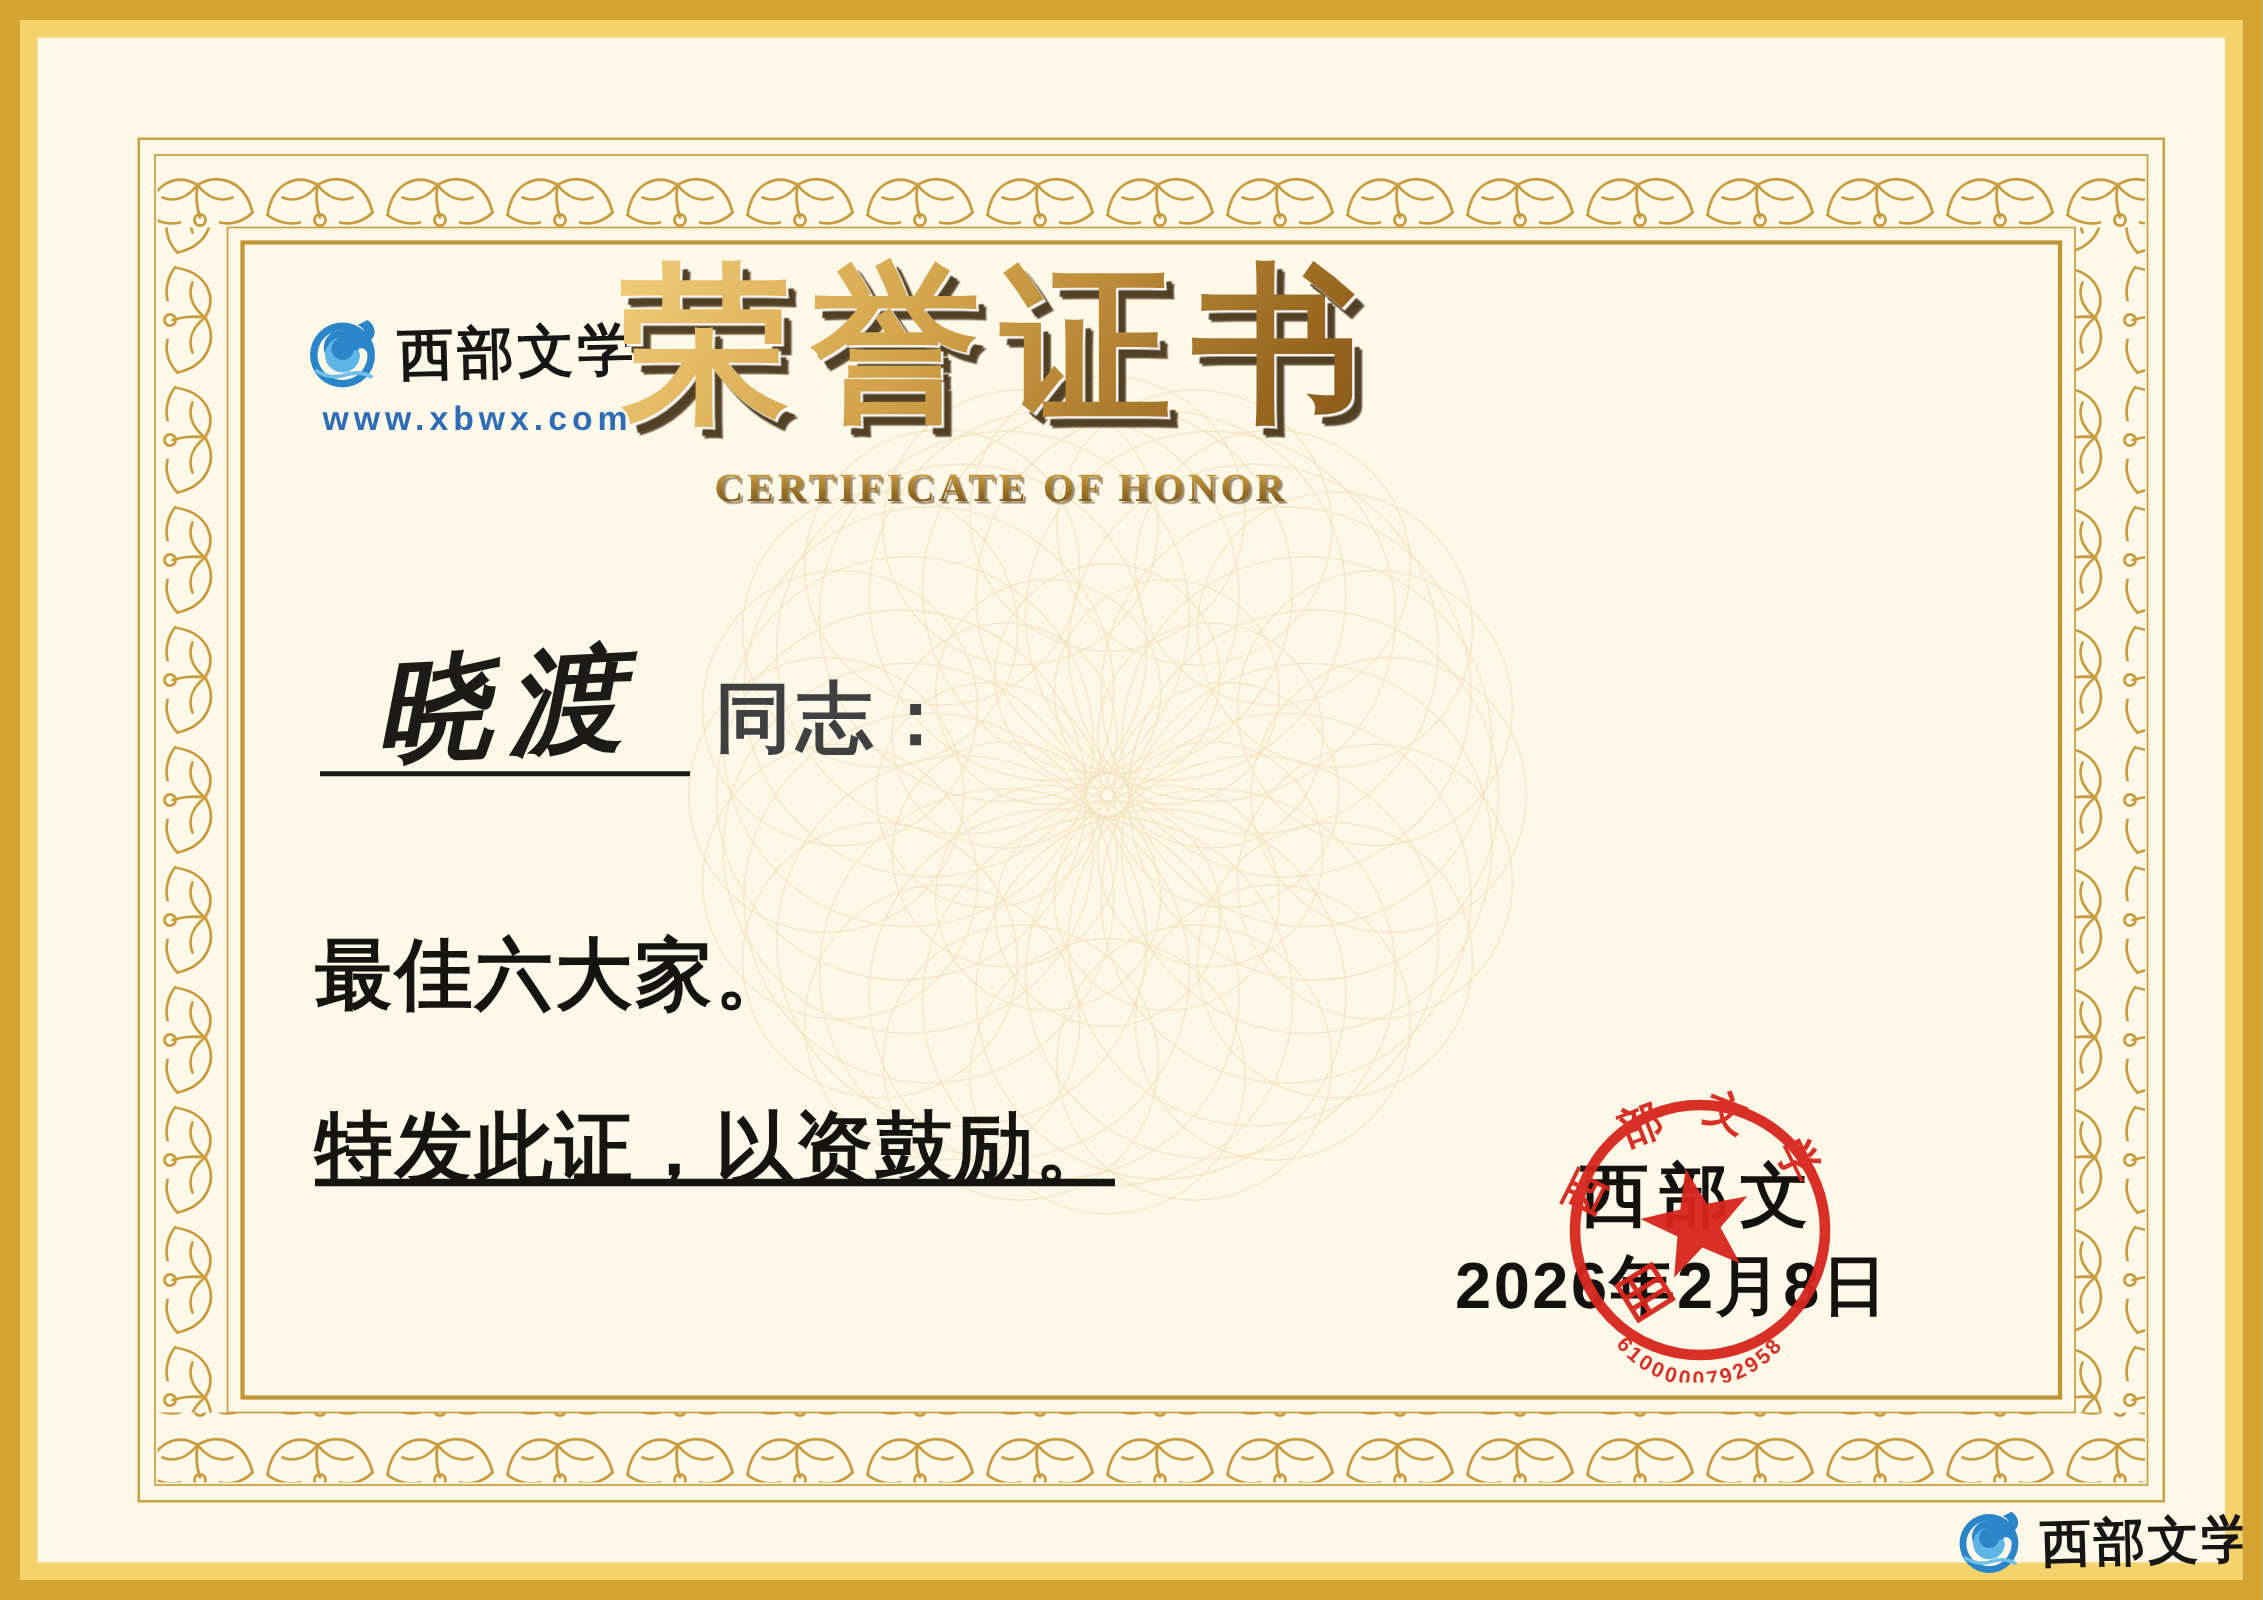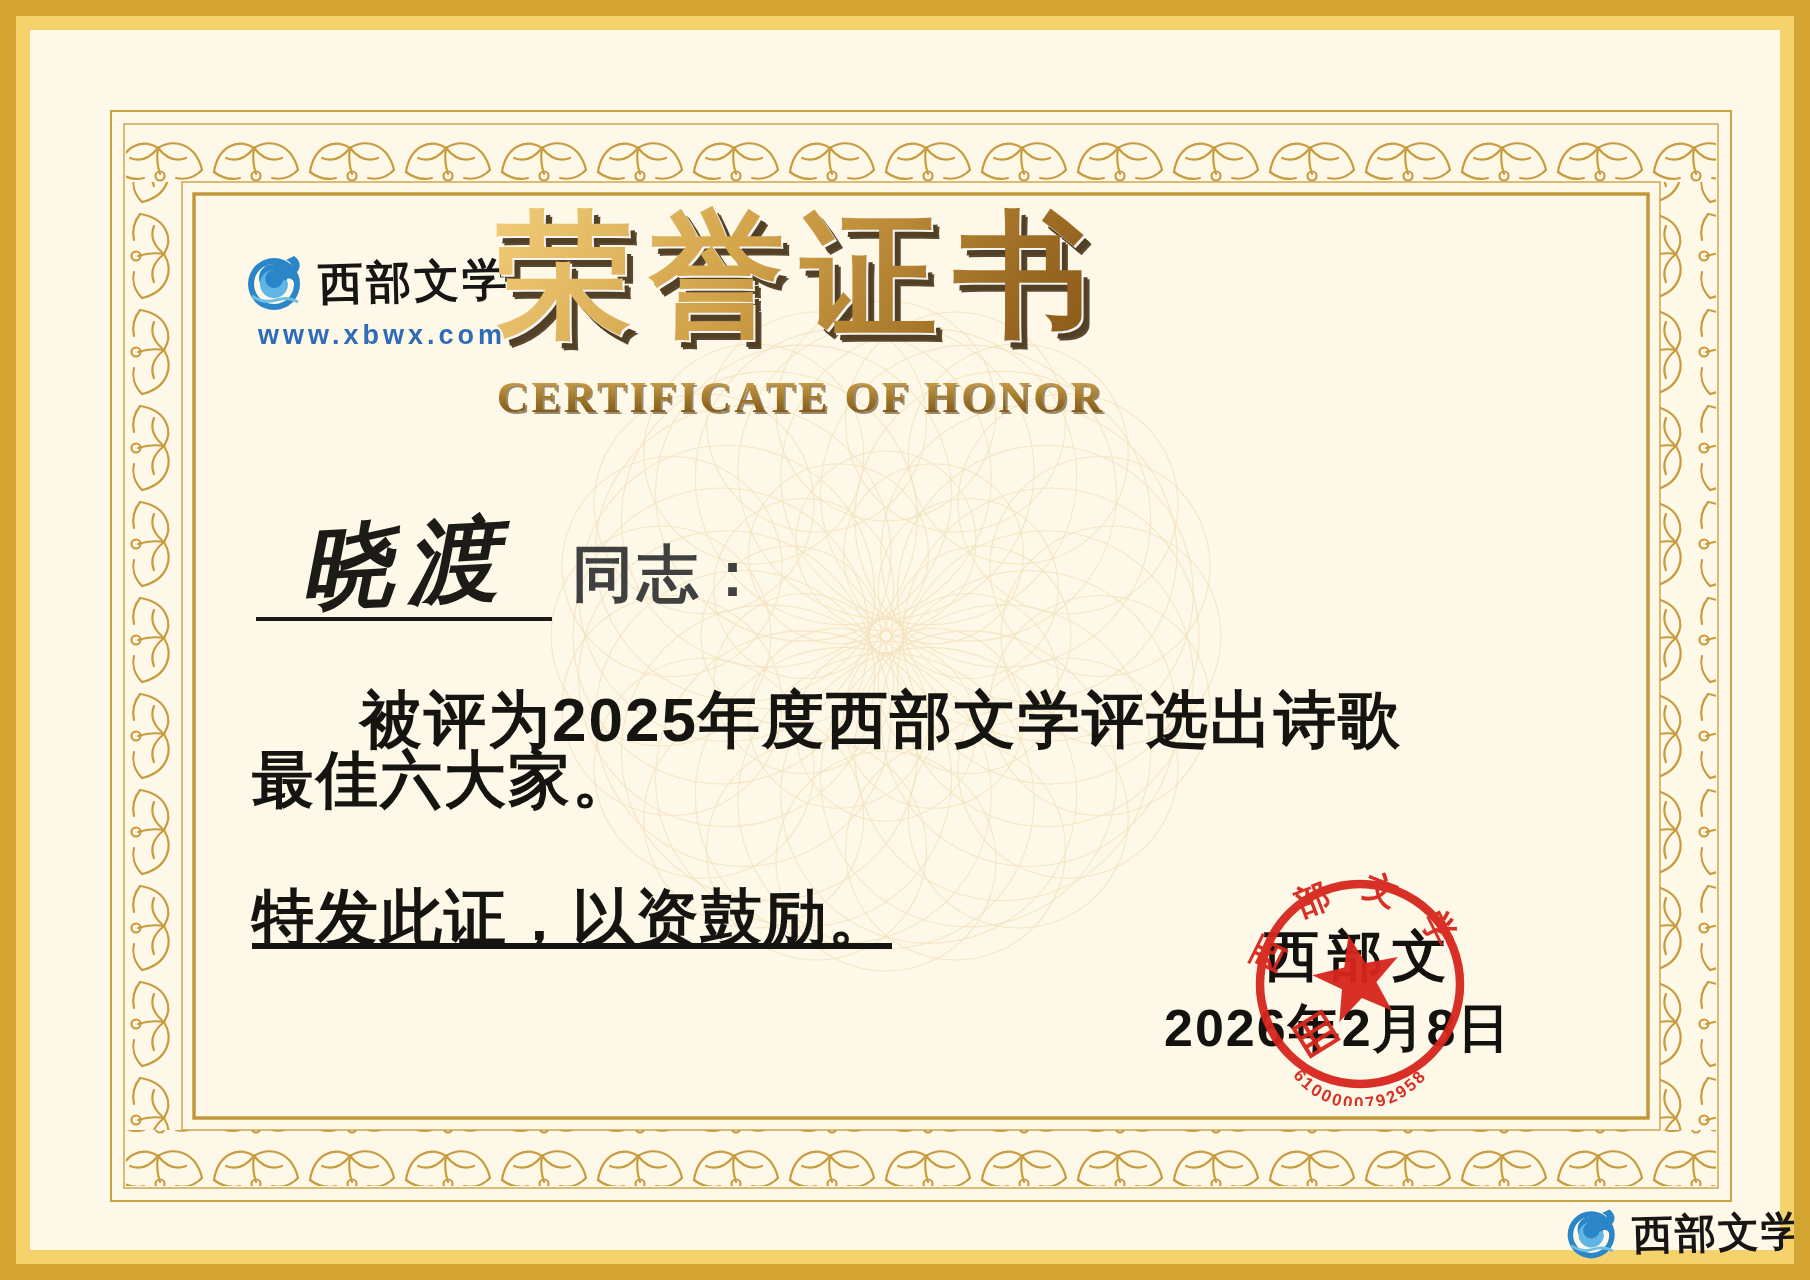--- a/index.html
+++ b/index.html
@@ -24,21 +24,21 @@
   .title{
     left:390px;top:188px;width:790px;text-align:center;
     font-size:136px;font-weight:700;letter-spacing:.12em;line-height:1.05;
     background:linear-gradient(125deg,#f4cf7c 8%,#d2a349 42%,#96651f 78%,#7c4e14 100%);
     -webkit-background-clip:text;background-clip:text;color:transparent;
     filter:drop-shadow(2px 2px 0 rgba(255,255,255,.95)) drop-shadow(6px 7px 0 rgba(58,38,10,.88));
   }
   .subtitle{
     left:400px;top:356px;width:770px;text-align:center;
     font-family:"Liberation Serif", serif;
-    font-size:44px;font-weight:700;letter-spacing:3px;
+    font-size:32px;font-weight:700;letter-spacing:3px;
     background:linear-gradient(180deg,#cfa045 15%,#9a created6f24 60%,#6e4714 100%);
     background:linear-gradient(180deg,#cfa045 15%,#966f24 60%,#6e4714 100%);
     -webkit-background-clip:text;background-clip:text;color:transparent;
     filter:drop-shadow(2px 2px 0 rgba(72,48,14,.55));
   }
   
   .name{
     left:284px;top:486px;font-size:92px;font-weight:700;color:#1d1b18;
     font-family:"Liberation Serif", serif;font-style:italic;
     transform:rotate(-3deg);letter-spacing:14px;
@@ -182,21 +182,20 @@
     <div class="logo-url">www.xbwx.com</div>
   </div>
 
   <div class="abs title">荣誉证书</div>
   <div class="abs subtitle">CERTIFICATE OF HONOR</div>
 
   <div class="abs name">晓渡</div>
   <div class="abs name-underline"></div>
   <div class="abs salutation">同志：</div>
 
-  <div class="abs bodyline line1">被评为2025年度西部文学评选出诗歌</div>
   <div class="abs bodyline line2">最佳六大家。</div>
   <div class="abs bodyline line3">特发此证，以资鼓励。</div>
 
   <div class="abs issuer">西部文</div>
   <div class="abs date">2026年2月8日</div>
 
   <svg id="stamp-svg" class="abs" width="244" height="244" viewBox="0 0 244 244">
     <defs>
       <path id="arcTop" d="M 38 122 A 84 84 0 0 1 206 122" fill="none"></path>
       <path id="arcBottom" d="M 37 162 A 85 85 0 0 0 207 162" fill="none"></path>

